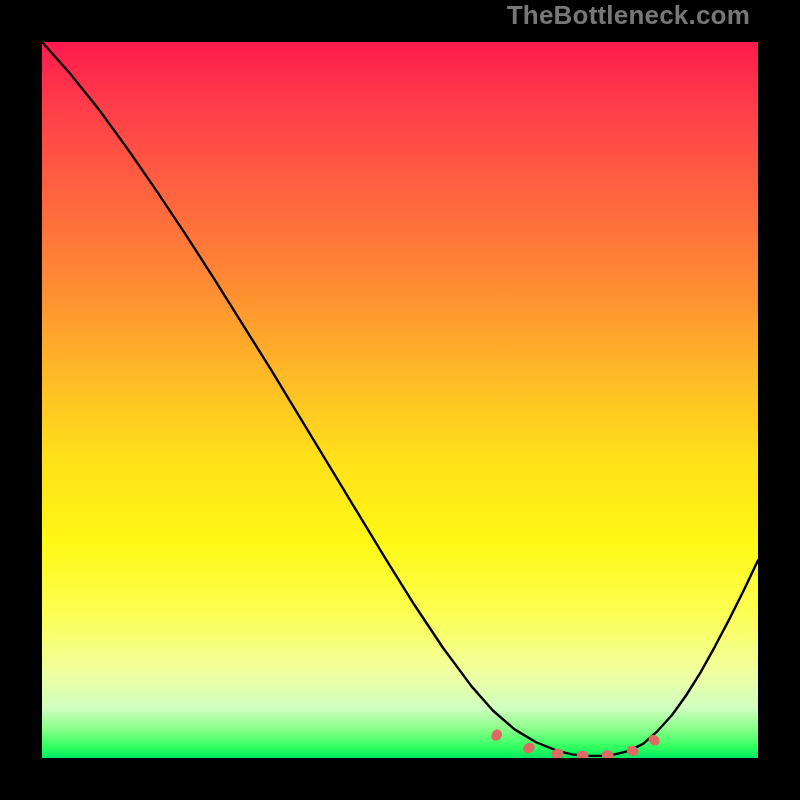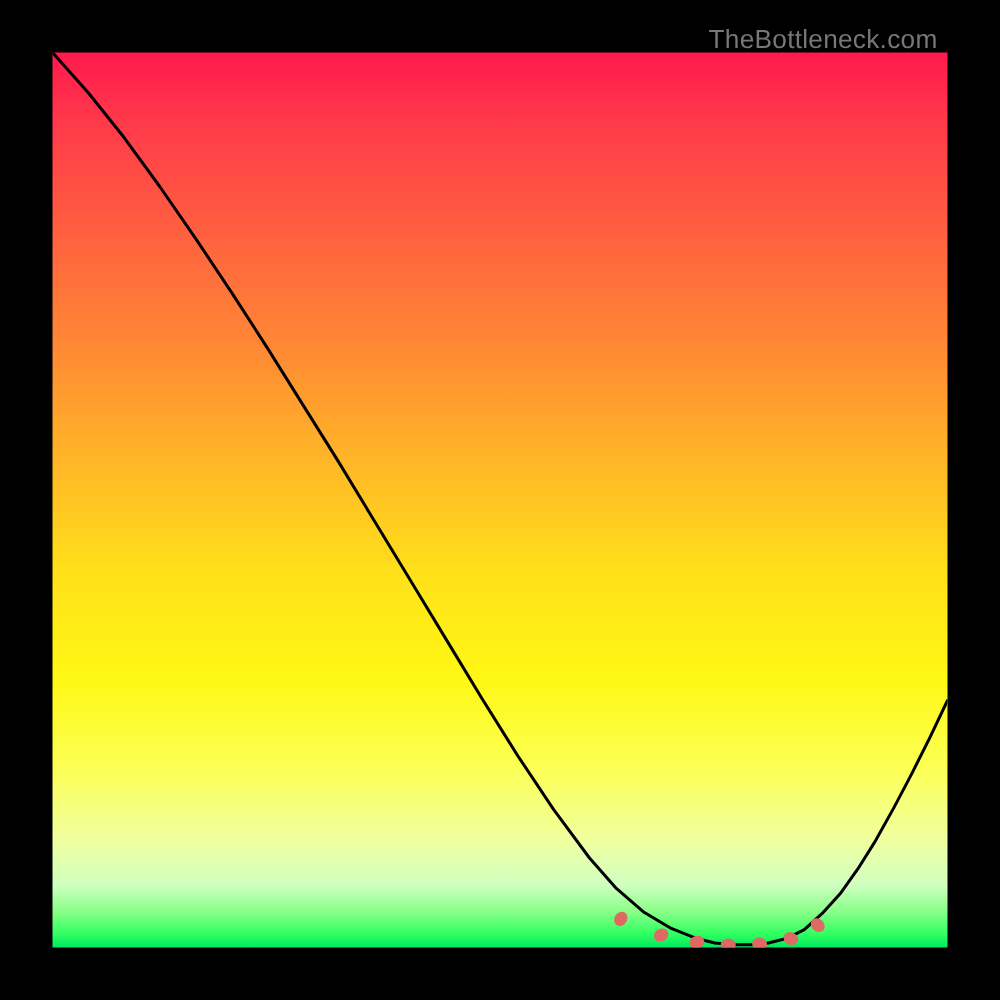--- a/index.html
+++ b/index.html
@@ -21,25 +21,25 @@
       #fff814 70%,
       #fcff55 80%,
       #f0ffa0 88%,
       #d0ffc0 93%,
       #88ff88 96%,
       #30ff60 98.5%,
       #00e860 100%);
   }
   .watermark {
     position: absolute;
-    top: 20px;
+    top: 0;
     right: 50px;
     color: #777;
-    font-size: 21px;
-    font-weight: 400;
+    font-size: 26px;
+    font-weight: 700;
     letter-spacing: 0.2px;
   }
   svg.curve {
     position: absolute;
     left: 42px;
     top: 42px;
     width: 716px;
     height: 716px;
     pointer-events: none;
   }

